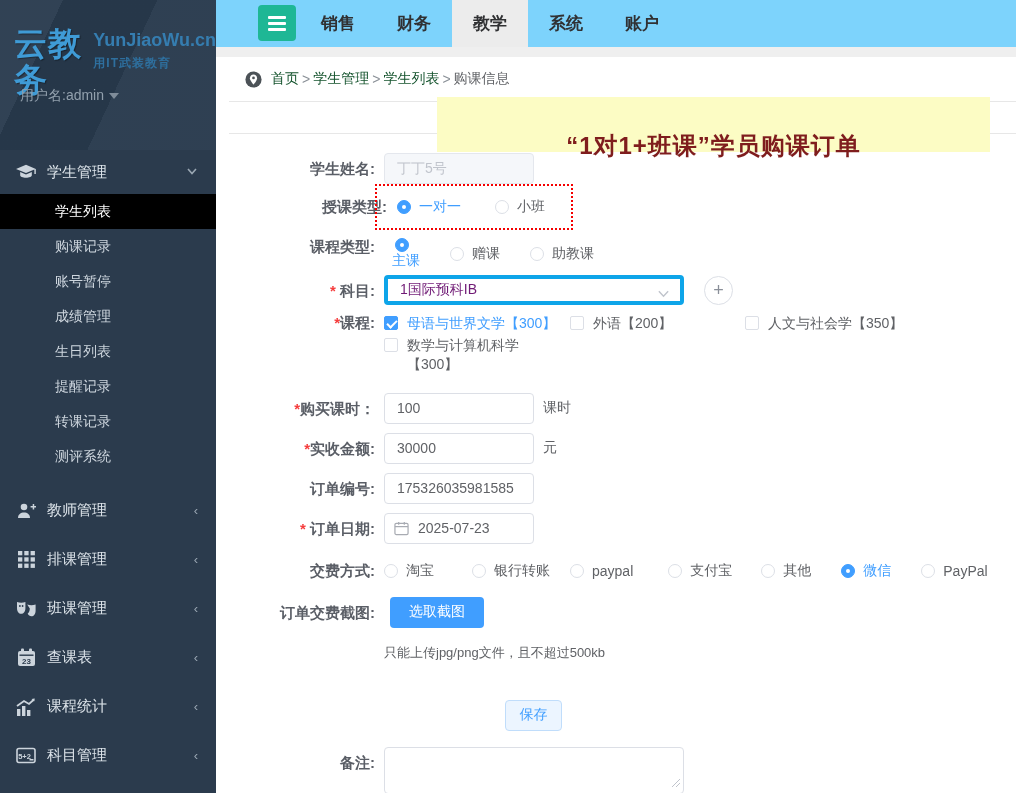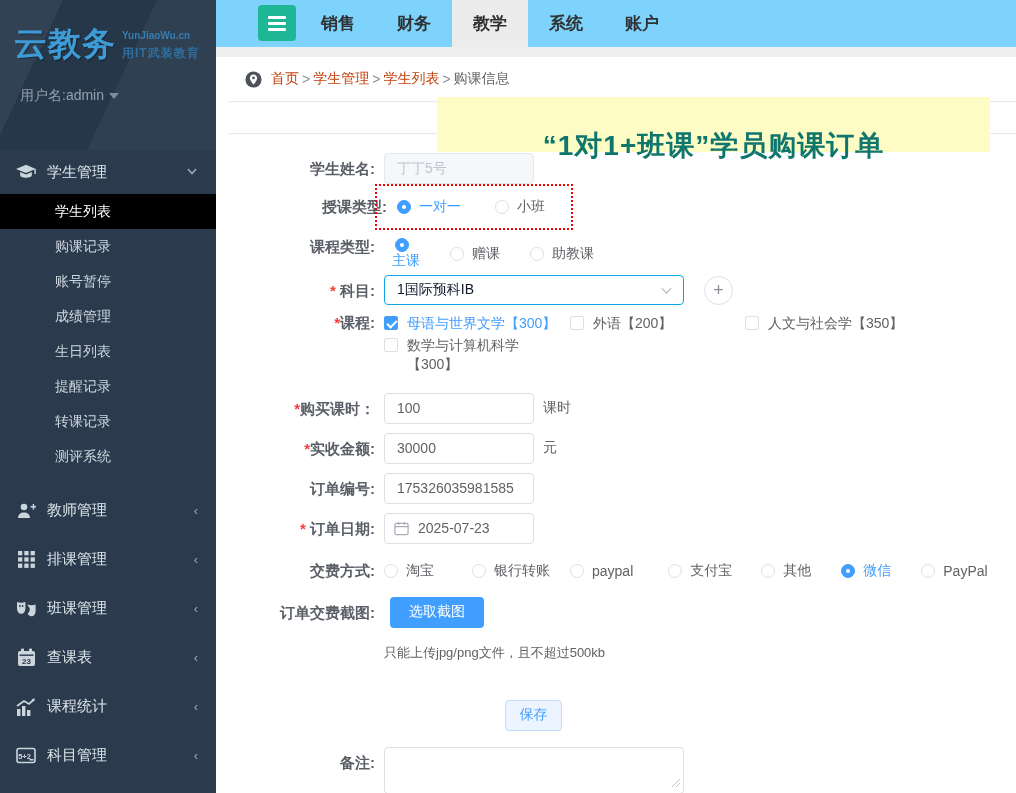--- a/index.html
+++ b/index.html
@@ -9,21 +9,21 @@
 
   
   .sidebar { position:absolute; left:0; top:0; width:216px; height:793px;
     background:#2b3b4d; color:#c3ccd6; }
   .side-header { position:relative; height:150px;
     background:linear-gradient(115deg, rgba(255,255,255,0.045) 22%, rgba(0,0,0,0.05) 22%, rgba(0,0,0,0.05) 55%, rgba(255,255,255,0.03) 55%), #283a4d; }
   .logo-row { position:absolute; left:14px; top:26px; display:flex; align-items:flex-start; }
   .logo-title { font-size:33px; font-weight:bold; color:#3f9bd6; letter-spacing:1px; line-height:1.1;
     text-shadow:1px 1px 1px rgba(0,0,0,.35); }
   .logo-side { margin-left:6px; padding-top:4px; }
-  .logo-domain { font-size:10px; color:#357db0; font-weight:bold; }
+  .logo-domain { font-size:18px; color:#357db0; font-weight:bold; }
   .logo-slogan { font-size:12px; color:#2e6f9e; margin-top:4px; font-weight:bold; letter-spacing:1px; }
   .username { position:absolute; left:20px; top:87px; font-size:14px; color:#92a0ad; cursor:pointer; }
   .username .caret { display:inline-block; margin-left:5px; color:#7f8c99;
     border-left:5px solid transparent; border-right:5px solid transparent; border-top:6px solid #7f8c99;
     width:0; height:0; vertical-align:middle; }
 
   .menu { position:absolute; top:150px; left:0; right:0; }
   .menu-item { height:44px; display:flex; align-items:center; cursor:pointer; position:relative; }
   .menu-item .micon { width:22px; margin-left:15px; display:flex; justify-content:center; }
   .menu-item .mlabel { margin-left:10px; font-size:15px; color:#dde4ea; }
@@ -45,32 +45,32 @@
   .tab { width:76px; height:47px; line-height:47px; text-align:center; font-size:17px;
     font-weight:bold; color:#303133; cursor:pointer; }
   .tab.active { background:#ececec; }
 
   .graystrip { position:absolute; left:216px; top:47px; width:800px; height:10px; background:#efefef; }
 
   
   .breadcrumb-row { position:absolute; left:216px; top:57px; width:800px; height:44px; background:#fff; }
   .breadcrumb { position:absolute; left:29px; top:13px; display:flex; align-items:center; font-size:14px; }
   .bc-pin { margin-right:9px; display:flex; }
-  .bc-link { color:#c2410c; cursor:pointer; }
+  .bc-link { color:#14532d; cursor:pointer; }
   .bc-sep { color:#8a9097; margin:0 3px; }
   .bc-current { color:#606266; }
 
   .hline { position:absolute; height:1px; background:#e7e7e7; z-index:1; }
   .hline1 { left:229px; right:0; top:101px; }
   .hline2 { left:229px; right:0; top:133px; }
 
   
   .banner { position:absolute; left:437px; top:97px; width:553px; height:55px; background:#fcfcc4;
     z-index:5; display:flex; align-items:center; justify-content:center; }
-  .banner-text { color:#0f766e; font-size:28px; font-weight:bold; letter-spacing:1px; white-space:nowrap;margin-top:43px; }
+  .banner-text { color:#7f1d1d; font-size:24px; font-weight:bold; letter-spacing:1px; white-space:nowrap;margin-top:43px; }
 
   
   .form { position:absolute; left:216px; top:145px; width:800px; }
   .frow { display:flex; align-items:flex-start; }
   .flabel { width:168px; text-align:right; padding-right:9px; font-size:15px; font-weight:bold;
     color:#5a5e66; flex-shrink:0; }
   .star { color:#f53c3c; font-weight:bold; }
   .fctrl { display:flex; align-items:center; }
 
   .inp { width:150px; height:31px; border:1px solid #dcdfe6; border-radius:4px; padding:0 12px;
@@ -94,22 +94,22 @@
   .checkbox.on .cbox { background:#409eff; border-color:#409eff; }
   .checkbox.on .cbox::after { content:""; position:absolute; left:4px; top:1px; width:4px; height:8px;
     border:solid #fff; border-width:0 2px 2px 0; transform:rotate(45deg); }
   .cklabel { margin-left:9px; font-size:14px; color:#606266; line-height:1.35; }
   .checkbox.on .cklabel { color:#409eff; }
   .wrapw { display:inline-block; max-width:170px; }
 
   .dotted-box { border:2px dotted #f50000; padding:12px 26px 12px 20px; margin-left:-21px;
     display:flex; align-items:center; }
 
-  .select { width:300px; height:30px; border:1px solid #0ea5e9; border-radius:4px; background:#fff;
-    display:flex; align-items:center; padding:0 12px; font-size:14px; color:#0f172a; cursor:pointer;
+  .select { width:300px; height:30px; border:4px solid #0ea5e9; border-radius:4px; background:#fff;
+    display:flex; align-items:center; padding:0 12px; font-size:14px; color:#701a75; cursor:pointer;
     position:relative; }
   .select .sel-chev { position:absolute; right:10px; top:8px; }
   .plus-btn { width:29px; height:29px; border:1px solid #dcdfe6; border-radius:50%; background:#fff;
     margin-left:20px; color:#8a8f99; font-size:18px; line-height:26px; text-align:center; cursor:pointer; }
 
   .date-wrap { position:relative; }
   .date-wrap .cal-icon { position:absolute; left:10px; top:8px; }
   .date-inp { padding-left:33px; }
 
   .upload-btn { height:31px; padding:0 19px; background:#409eff; color:#fff; border:none;

